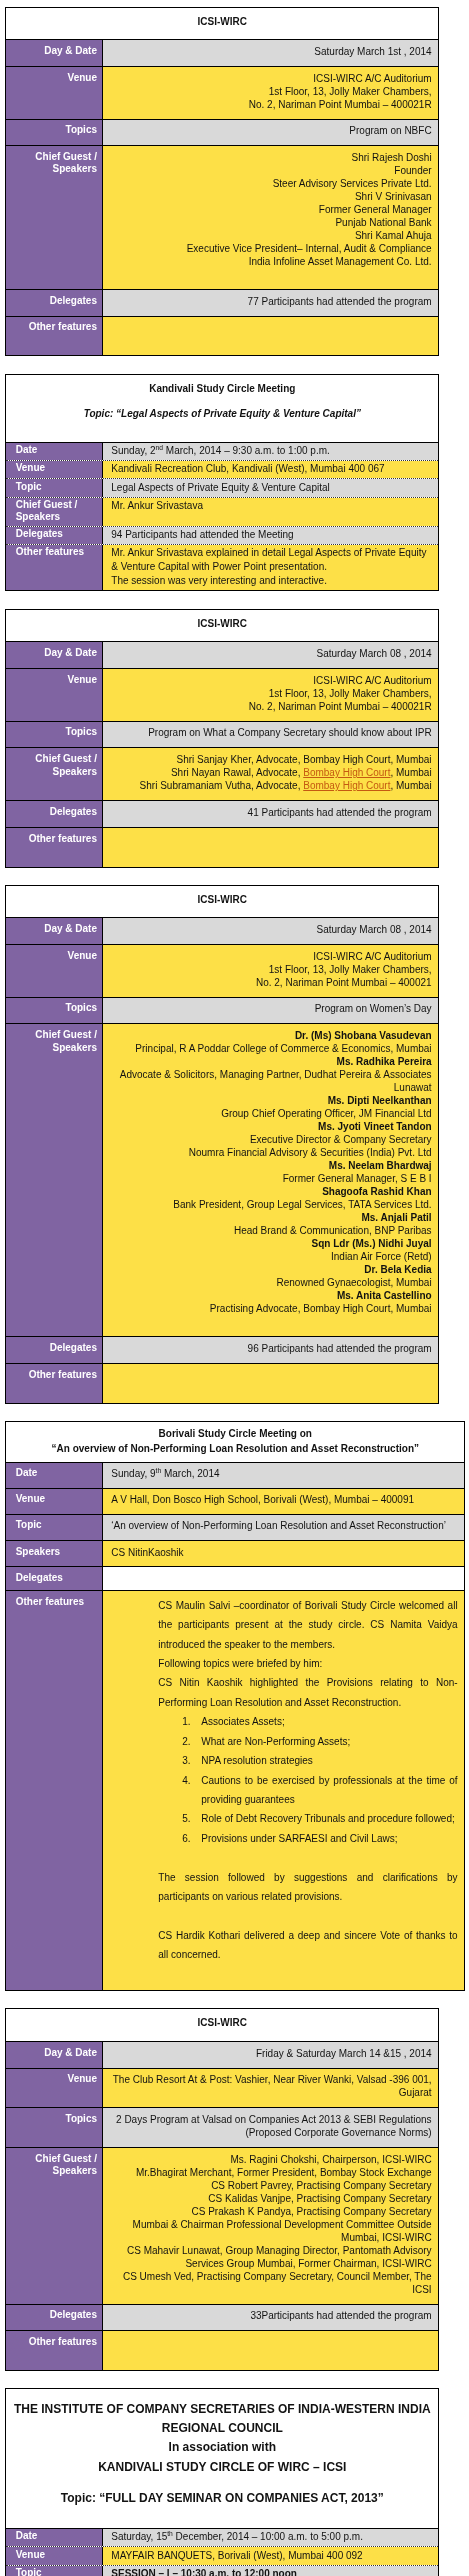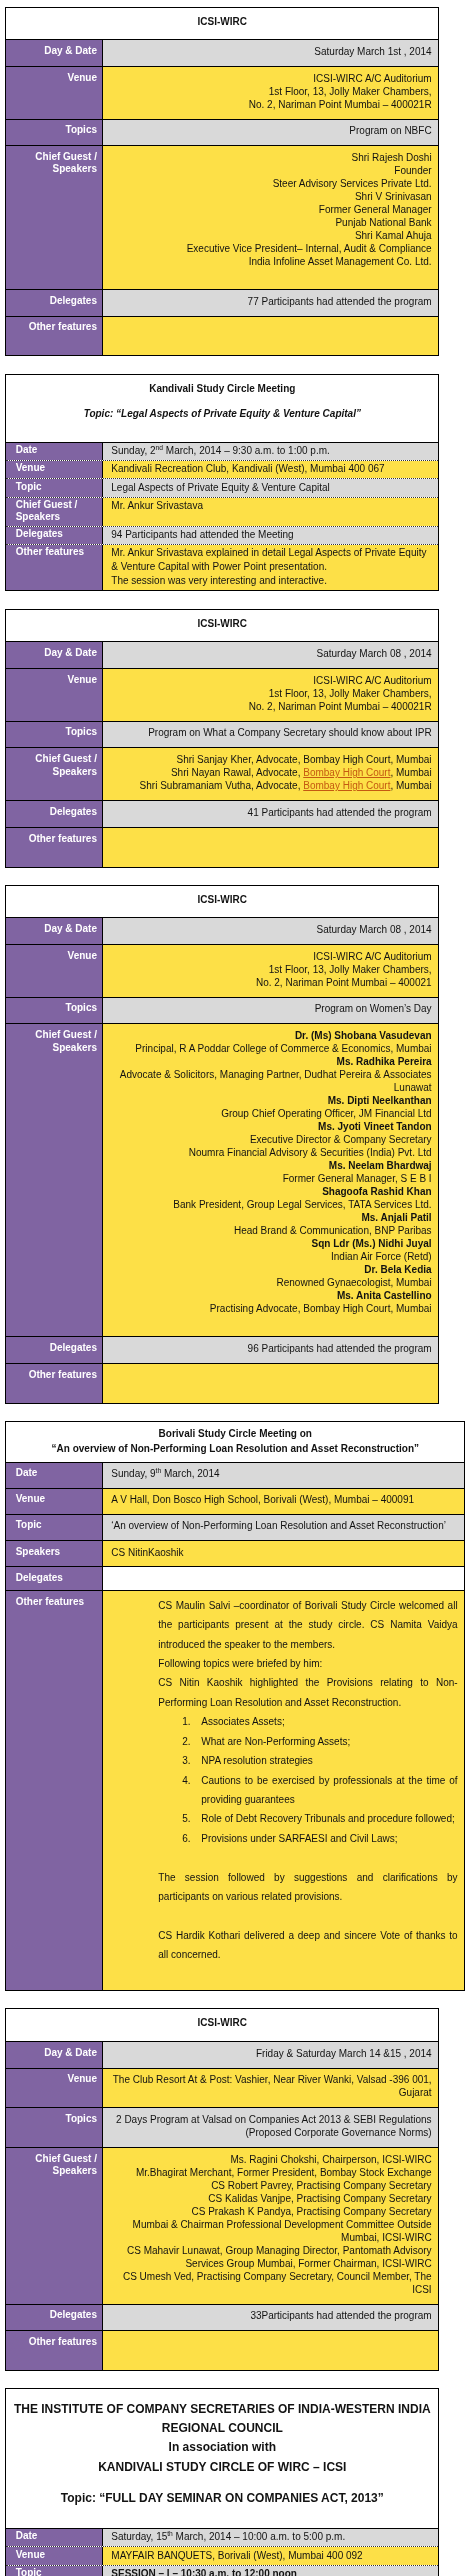--- a/index.html
+++ b/index.html
@@ -417,21 +417,21 @@
         <div class="line b">In association with</div>
         <div class="line b">KANDIVALI STUDY CIRCLE OF WIRC – ICSI</div>
         <div class="line"></div>
         <div class="line b">Topic: “FULL DAY SEMINAR ON COMPANIES ACT, 2013”</div>
         <div class="line"></div>
       </div>
       <div class="rows">
         <div class="row shaded">
           <div class="label">Date</div>
           <div class="value">
-            <div class="line"><span>Saturday, 15</span><sup>th</sup><span> March, 2014 – 10:00 a.m. to 5:00 p.m.</span></div>
+            <div class="line"><span>Saturday, 15</span><sup>th</sup><span> December, 2014 – 10:00 a.m. to 5:00 p.m.</span></div>
           </div>
         </div>
         <div class="row">
           <div class="label">Venue</div>
           <div class="value">
             <div class="line">MAYFAIR BANQUETS,  Borivali (West), Mumbai 400 092</div>
           </div>
         </div>
         <div class="row shaded">
           <div class="label">Topic</div>

